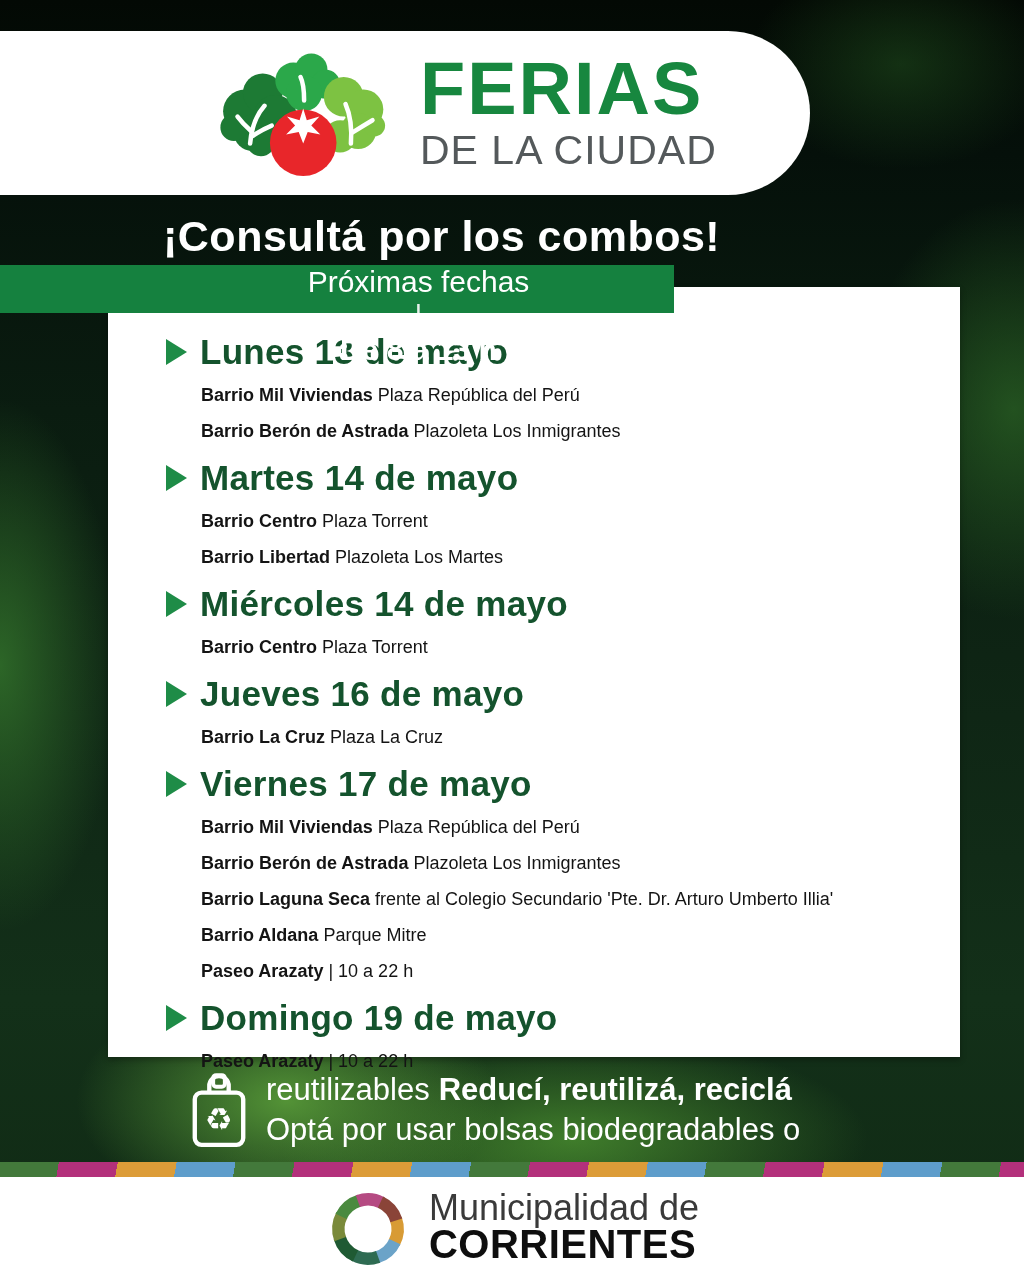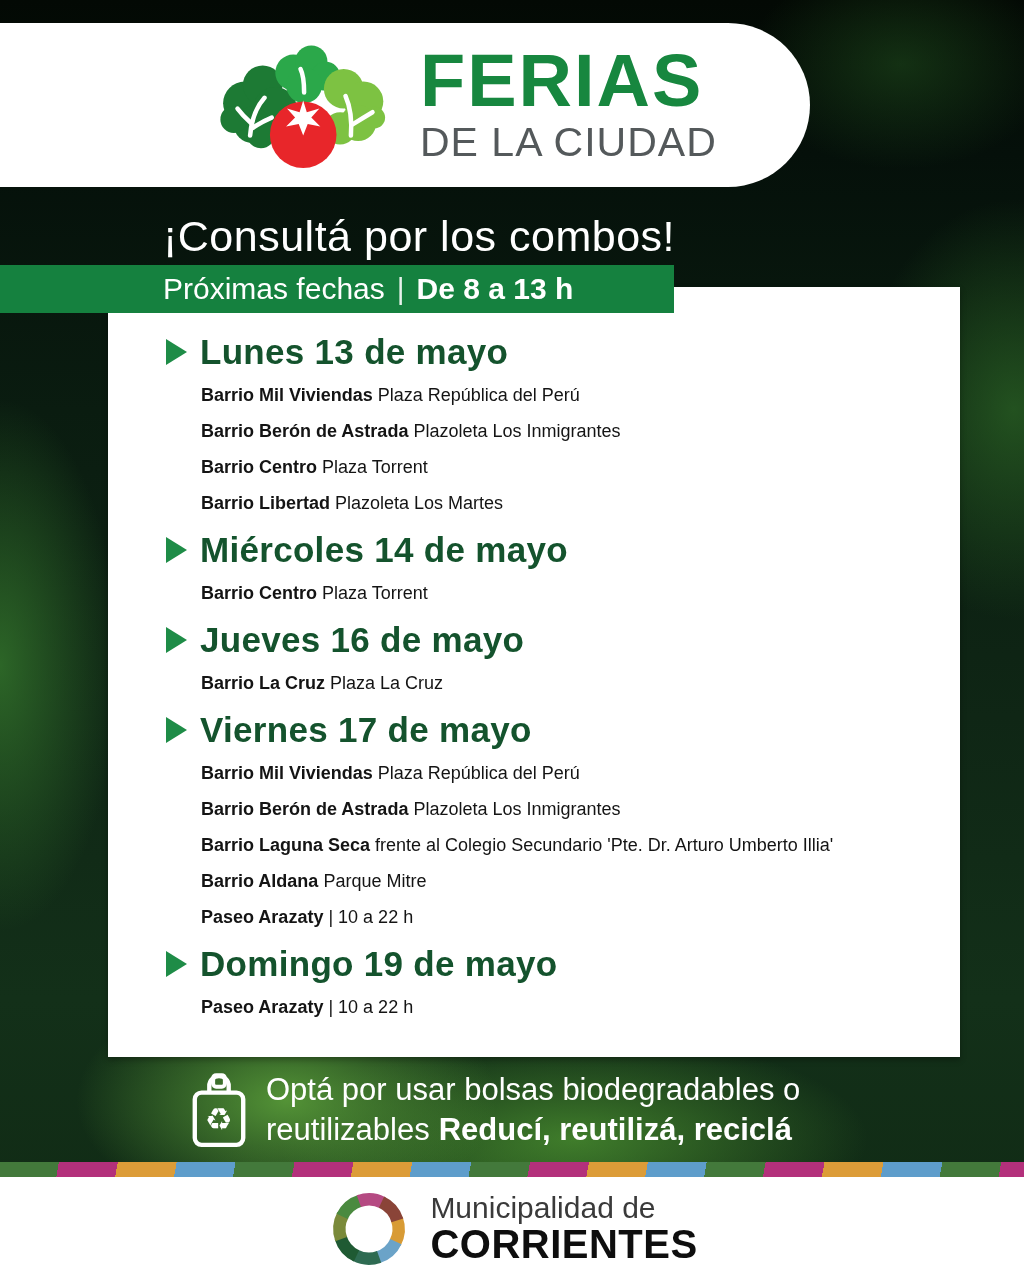--- a/index.html
+++ b/index.html
@@ -12,35 +12,35 @@
       radial-gradient(ellipse 220px 150px at 88% 5%, rgba(35,85,32,.5), transparent 70%),
       radial-gradient(ellipse 220px 300px at 99% 32%, rgba(48,110,40,.65), transparent 70%),
       radial-gradient(ellipse 170px 380px at 0% 52%, rgba(52,118,44,.8), transparent 70%),
       radial-gradient(ellipse 300px 170px at 28% 86%, rgba(95,165,60,.85), transparent 70%),
       radial-gradient(ellipse 420px 150px at 56% 89%, rgba(75,145,48,.8), transparent 70%),
       radial-gradient(ellipse 520px 220px at 42% 100%, rgba(62,125,42,.6), transparent 70%),
       linear-gradient(180deg,#030904 0%,#05100a 12%,#0a1c10 32%,#0f2615 56%,#133019 78%,#102a14 100%);
   }
   
   .top-banner {
-    position:absolute; left:0; top:23px; width:810px; height:164px;
+    position:absolute; left:0; top:31px; width:810px; height:164px;
     background:#ffffff; border-radius:0 82px 82px 0; z-index:2;
   }
   .logo-svg { position:absolute; left:210px; top:10px; width:190px; height:144px; }
   .brand { position:absolute; left:420px; top:22px; }
   .brand-title { font-size:74px; line-height:72px; font-weight:800; color:#17873f; letter-spacing:2px; }
   .brand-sub { font-size:41px; line-height:46px; font-weight:500; color:#54595b; letter-spacing:1px; margin-top:2px; }
   
   .headline { position:absolute; left:163px; top:212px; z-index:1;
-    color:#ffffff; font-size:43px; font-weight:400; letter-spacing:0.5px; }
+    color:#ffffff; font-size:43px; font-weight:700; letter-spacing:0.5px; }
   
   .dates-banner {
     position:absolute; left:0; top:265px; width:674px; height:48px; z-index:4;
     background:#15813f; color:#ffffff; font-size:30px;
-    display:flex; align-items:center; padding-left:163px;
+    display:flex; align-items:center; padding-left:163px;flex-direction:column;
   }
   .dates-banner .lbl { font-weight:400; }
   .dates-banner .sep { font-weight:300; margin:0 12px; opacity:.9; }
   .dates-banner .hrs { font-weight:700; }
   
   .card {
     position:absolute; left:108px; top:287px; width:852px; height:770px; z-index:3;
     background:#ffffff; box-shadow:0 3px 6px rgba(0,0,0,.3);
     padding:36px 20px 0 58px;
   }
@@ -59,21 +59,21 @@
   
   .stripes { position:absolute; left:0; top:1162px; width:1024px; height:15px; z-index:5;
     background:repeating-linear-gradient(100deg,
       #43793b 0px, #43793b 58px,
       #b3307b 58px, #b3307b 116px,
       #dc9c38 116px, #dc9c38 174px,
       #5e9dcb 174px, #5e9dcb 232px); }
   
   .footer { position:absolute; left:0; top:1177px; width:1024px; height:103px; z-index:4;
     background:#ffffff; display:flex; align-items:center; justify-content:center; gap:18px; }
-  .muni-line1 { font-size:30px; line-height:31px; color:#3a3a3a; font-weight:400; }
+  .muni-line1 { font-size:36px; line-height:31px; color:#3a3a3a; font-weight:400; }
   .muni-line2 { font-size:40px; line-height:42px; color:#0e0e0e; font-weight:900; letter-spacing:0.5px; }
 </style>
 </head>
 <body>
 
 <div class="poster">
 
   <div class="top-banner">
     <svg class="logo-svg" viewBox="0 0 210 160" aria-hidden="true">
       <g fill="#1d7a34">
@@ -131,20 +131,24 @@
         <span class="arrow"></span>
         <span class="day-date">Lunes 13 de mayo</span>
       </div>
       <div class="venues">
             <div class="venue"><span class="v-name">Barrio Mil Viviendas</span><span class="v-place"> Plaza República del Perú</span></div>
             <div class="venue"><span class="v-name">Barrio Berón de Astrada</span><span class="v-place"> Plazoleta Los Inmigrantes</span></div>
           </div>
     </div>
 
     <div class="day">
+      <div class="day-header">
+        <span class="arrow"></span>
+        <span class="day-date">Martes 14 de mayo</span>
+      </div>
       <div class="venues">
             <div class="venue"><span class="v-name">Barrio Centro</span><span class="v-place"> Plaza Torrent</span></div>
             <div class="venue"><span class="v-name">Barrio Libertad</span><span class="v-place"> Plazoleta Los Martes</span></div>
           </div>
     </div>
 
     <div class="day">
       <div class="day-header">
         <span class="arrow"></span>
         <span class="day-date">Miércoles 14 de mayo</span>
@@ -196,24 +200,24 @@
   </div>
 
   <div class="eco">
     <svg width="62" height="84" viewBox="0 0 64 86" aria-hidden="true">
       <rect x="7" y="25" width="50" height="54" rx="7" fill="none" stroke="#ffffff" stroke-width="4.5"></rect>
       <path d="M22 25 v-7 a10 10 0 0 1 20 0 v7" fill="none" stroke="#ffffff" stroke-width="4.5"></path>
       <rect x="26" y="7" width="12" height="12" rx="3" fill="none" stroke="#ffffff" stroke-width="4"></rect>
       <text x="32" y="64" font-size="32" fill="#ffffff" text-anchor="middle" font-family="'DejaVu Sans', sans-serif">♻</text>
     </svg>
     <div class="eco-text">
-      <div>Optá por usar bolsas biodegradables o</div>
       <div>
         <span>reutilizables</span><span class="eco-bold">Reducí, reutilizá, reciclá</span>
       </div>
+      <div>Optá por usar bolsas biodegradables o</div>
     </div>
   </div>
 
   <div class="stripes"></div>
 
   <div class="footer">
     <svg width="86" height="86" viewBox="0 0 90 90" aria-hidden="true">
       <g fill="none" stroke-width="13" transform="rotate(-20 45 45)">
         <circle cx="45" cy="45" r="31" stroke="#d89b35" stroke-dasharray="26 169"></circle>
         <circle cx="45" cy="45" r="31" stroke="#6ba3c8" stroke-dasharray="26 169" transform="rotate(45 45 45)"></circle>

